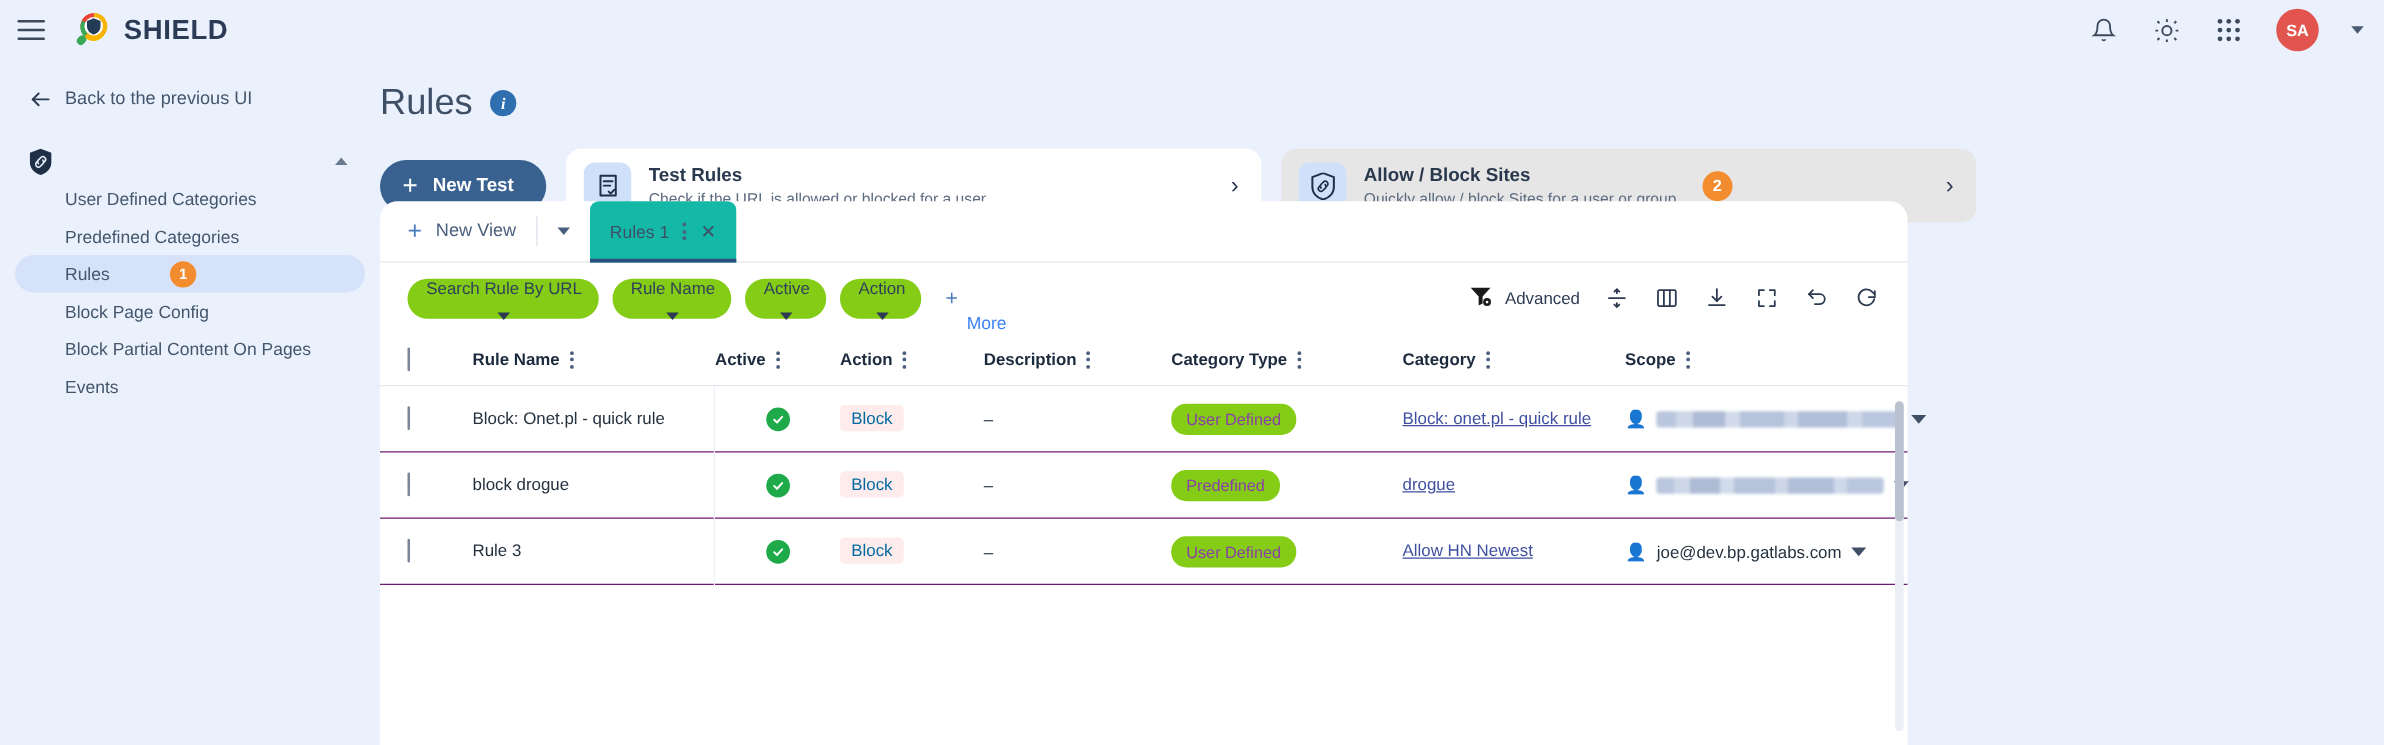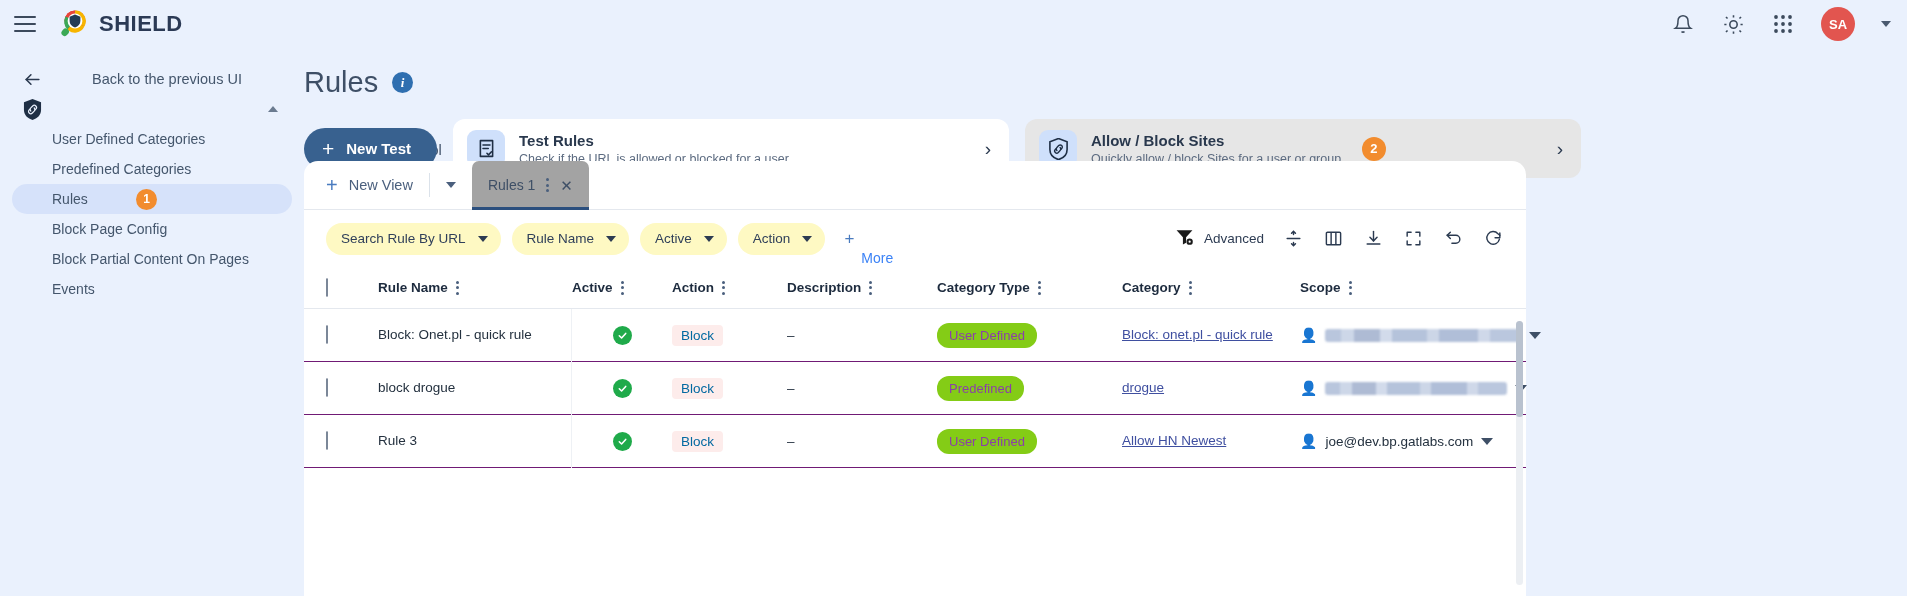--- a/index.html
+++ b/index.html
@@ -34,21 +34,21 @@
 
   
   .sidebar {
     position: absolute; top: 48px; left: 0; width: 304px; height: 548px;
     background: #eaf1fd; padding-top: 8px;
   }
   .side-row {
     display: flex; align-items: center; height: 30px; margin: 0 12px;
     border-radius: 15px; cursor: pointer; position: relative;
   }
-  .side-back { margin-top: 8px; margin-bottom: 0; gap: 40px; }
+  .side-back { margin-top: 8px; margin-bottom: 20px; }
   .side-ico { width: 40px; display: flex; align-items: center; justify-content: center; flex: 0 0 40px; }
   .side-lbl { font-size: 14.5px; color: #44566c; }
   .side-lbl.main { color: #3e4f66; }
   .side-sub { padding-left: 40px; height: 30px; display: flex; align-items: center;
     margin: 0 12px 0 12px; border-radius: 16px; cursor: pointer; position: relative; }
   .side-sub.sel { background: #d6e2fa; }
   .side-sub .txt { font-size: 14px; color: #44566c; }
   .badge-orange {
     position: absolute; left: 124px; width: 21px; height: 21px; border-radius: 50%;
     background: #f28c2e; color: #fff; font-size: 12px; font-weight: 600;
@@ -104,32 +104,32 @@
   .tabbar { display: flex; align-items: center; height: 49px; border-bottom: 1px solid #e4e8ee; padding-left: 22px; }
   .newview { display: flex; align-items: center; gap: 11px; cursor: pointer; padding-right: 16px; }
   .newview .p { font-size: 20px; color: #4a7bbf; line-height: 1; }
   .newview .t { font-size: 14.5px; color: #4a5f7d; }
   .vsep { width: 1px; height: 24px; background: #dbe2ea; }
   .tabdrop { padding: 0 16px; cursor: pointer; }
   .tabdrop i { display: block; width: 0; height: 0; border-left: 5px solid transparent;
     border-right: 5px solid transparent; border-top: 6px solid #4a5f7d; }
   .tab {
     display: flex; align-items: center; gap: 11px; height: 49px; padding: 0 16px;
-    background: #a3a3a3; border-radius: 7px 7px 0 0; position: relative; cursor: pointer;
+    background: #14b8a6; border-radius: 7px 7px 0 0; position: relative; cursor: pointer;
   }
   .tab .tl { font-size: 14px; color: #3e4f66; }
   .tab.active::after { content: ""; position: absolute; left: 0; right: 0; bottom: 0; height: 3px; background: #2b4f7e; }
   .kebab { display: flex; flex-direction: column; gap: 2.5px; cursor: pointer; }
   .kebab i { width: 3px; height: 3px; border-radius: 50%; background: #4a5f7d; display: block; }
   .xbtn { font-size: 15px; color: #3e4f66; cursor: pointer; line-height: 1; }
 
   .filterbar { display: flex; align-items: center; height: 57px; padding: 0 22px 0 22px; }
   .chip {
-    height: 32px; border-radius: 16px; background: #fef9c3; display: flex; align-items: center;
-    gap: 12px; padding: 0 13px 0 15px; margin-right: 11px; cursor: pointer;
+    height: 32px; border-radius: 16px; background: #84cc16; display: flex; align-items: center;
+    gap: 12px; padding: 0 13px 0 15px; margin-right: 11px; cursor: pointer; flex-direction: column;
   }
   .chip .ct { font-size: 13.5px; color: #30405a; white-space: nowrap; }
   .chip .cd { width: 0; height: 0; border-left: 5px solid transparent; border-right: 5px solid transparent;
     border-top: 6px solid #2c3b52; }
   .more { display: flex; align-items: center; gap: 7px; margin-left: 8px; cursor: pointer; }
   .more .mp { font-size: 17px; color: #4a7bbf; line-height: 1; }
   .more .mt { font-size: 14px; color: #3b82f6; margin-top: 38px; }
   .fr { margin-left: auto; display: flex; align-items: center; gap: 18px; }
   .adv { display: flex; align-items: center; gap: 10px; cursor: pointer; }
   .adv .at { font-size: 13.5px; color: #2c3b52; }

